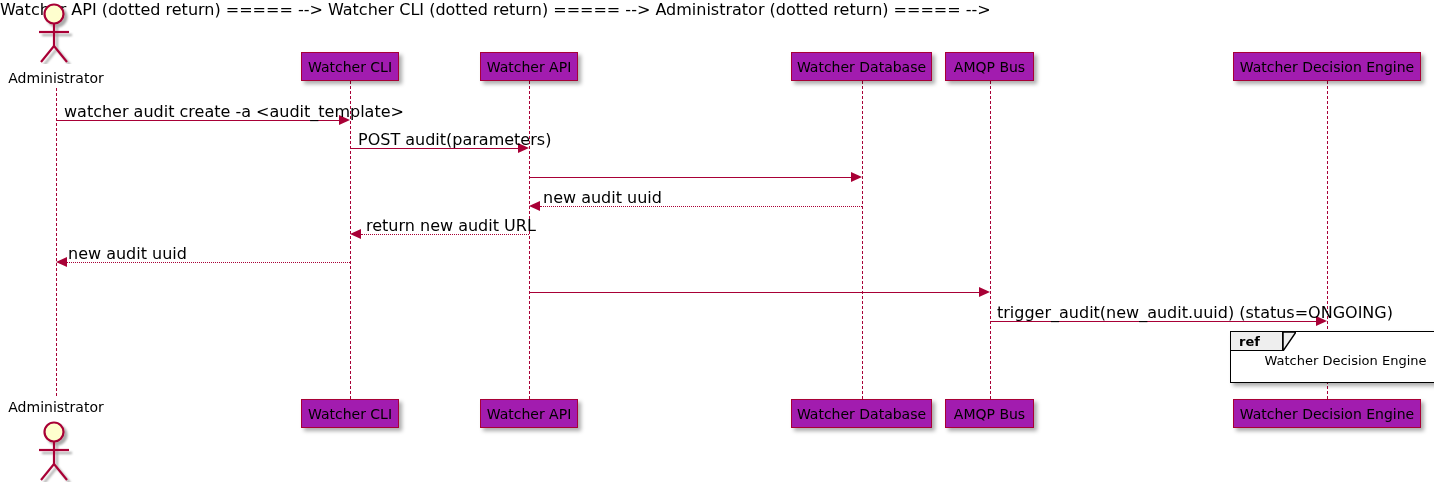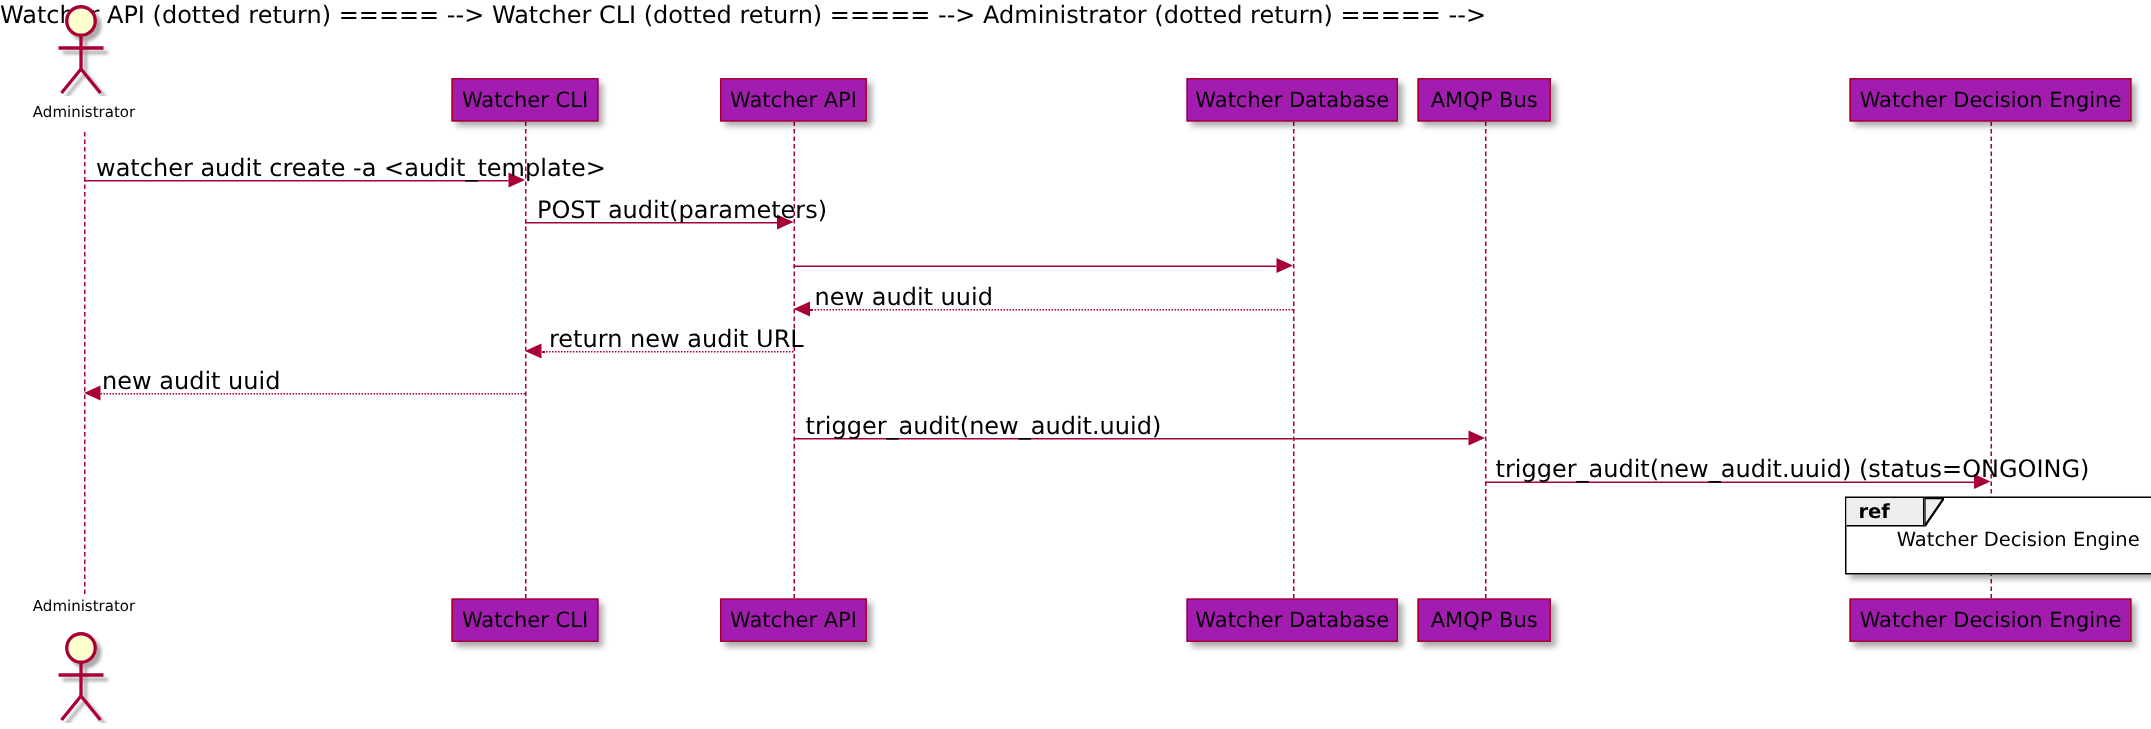--- a/index.html
+++ b/index.html
@@ -37,21 +37,21 @@
     z-index: 5;
   }
   .lifeline {
     position: absolute;
     width: 0;
     border-left: 1.5px dashed #A80036;
     z-index: 1;
   }
   .actor-label {
     position: absolute;
-    font-size: 10px;
+    font-size: 14px;
     color: #000000;
     white-space: nowrap;
     text-align: center;
     z-index: 5;
   }
   .actor-shape {
     position: absolute;
     z-index: 5;
   }
   .msg-line {
@@ -235,21 +235,20 @@
   <div class="msg-label" style="left:366px; top:216px;">return new audit URL</div>
 
    Administrator (dotted return) ===== --&gt;
   <div class="msg-line dotted" style="left:67px; top:262px; width:283px;"></div>
   <div class="arrow-head left" style="left:56px; top:257px;"></div>
   <div class="msg-label" style="left:68px; top:244px;">new audit uuid</div>
 
   
   <div class="msg-line solid" style="left:529px; top:292px; width:450px;"></div>
   <div class="arrow-head right" style="left:979px; top:287px;"></div>
-  <div class="msg-label" style="left:537px; top:274px;">trigger_audit(new_audit.uuid)</div>
 
   
   <div class="msg-line solid" style="left:990px; top:321px; width:326px;"></div>
   <div class="arrow-head right" style="left:1316px; top:316px;"></div>
   <div class="msg-label" style="left:997px; top:303px;">trigger_audit(new_audit.uuid) (status=ONGOING)</div>
 
   
   <div class="ref-box" style="left:1230px; top:331px; width:231px; height:52px;">
     <div class="ref-tab" style="width:52px;">
     </div>

